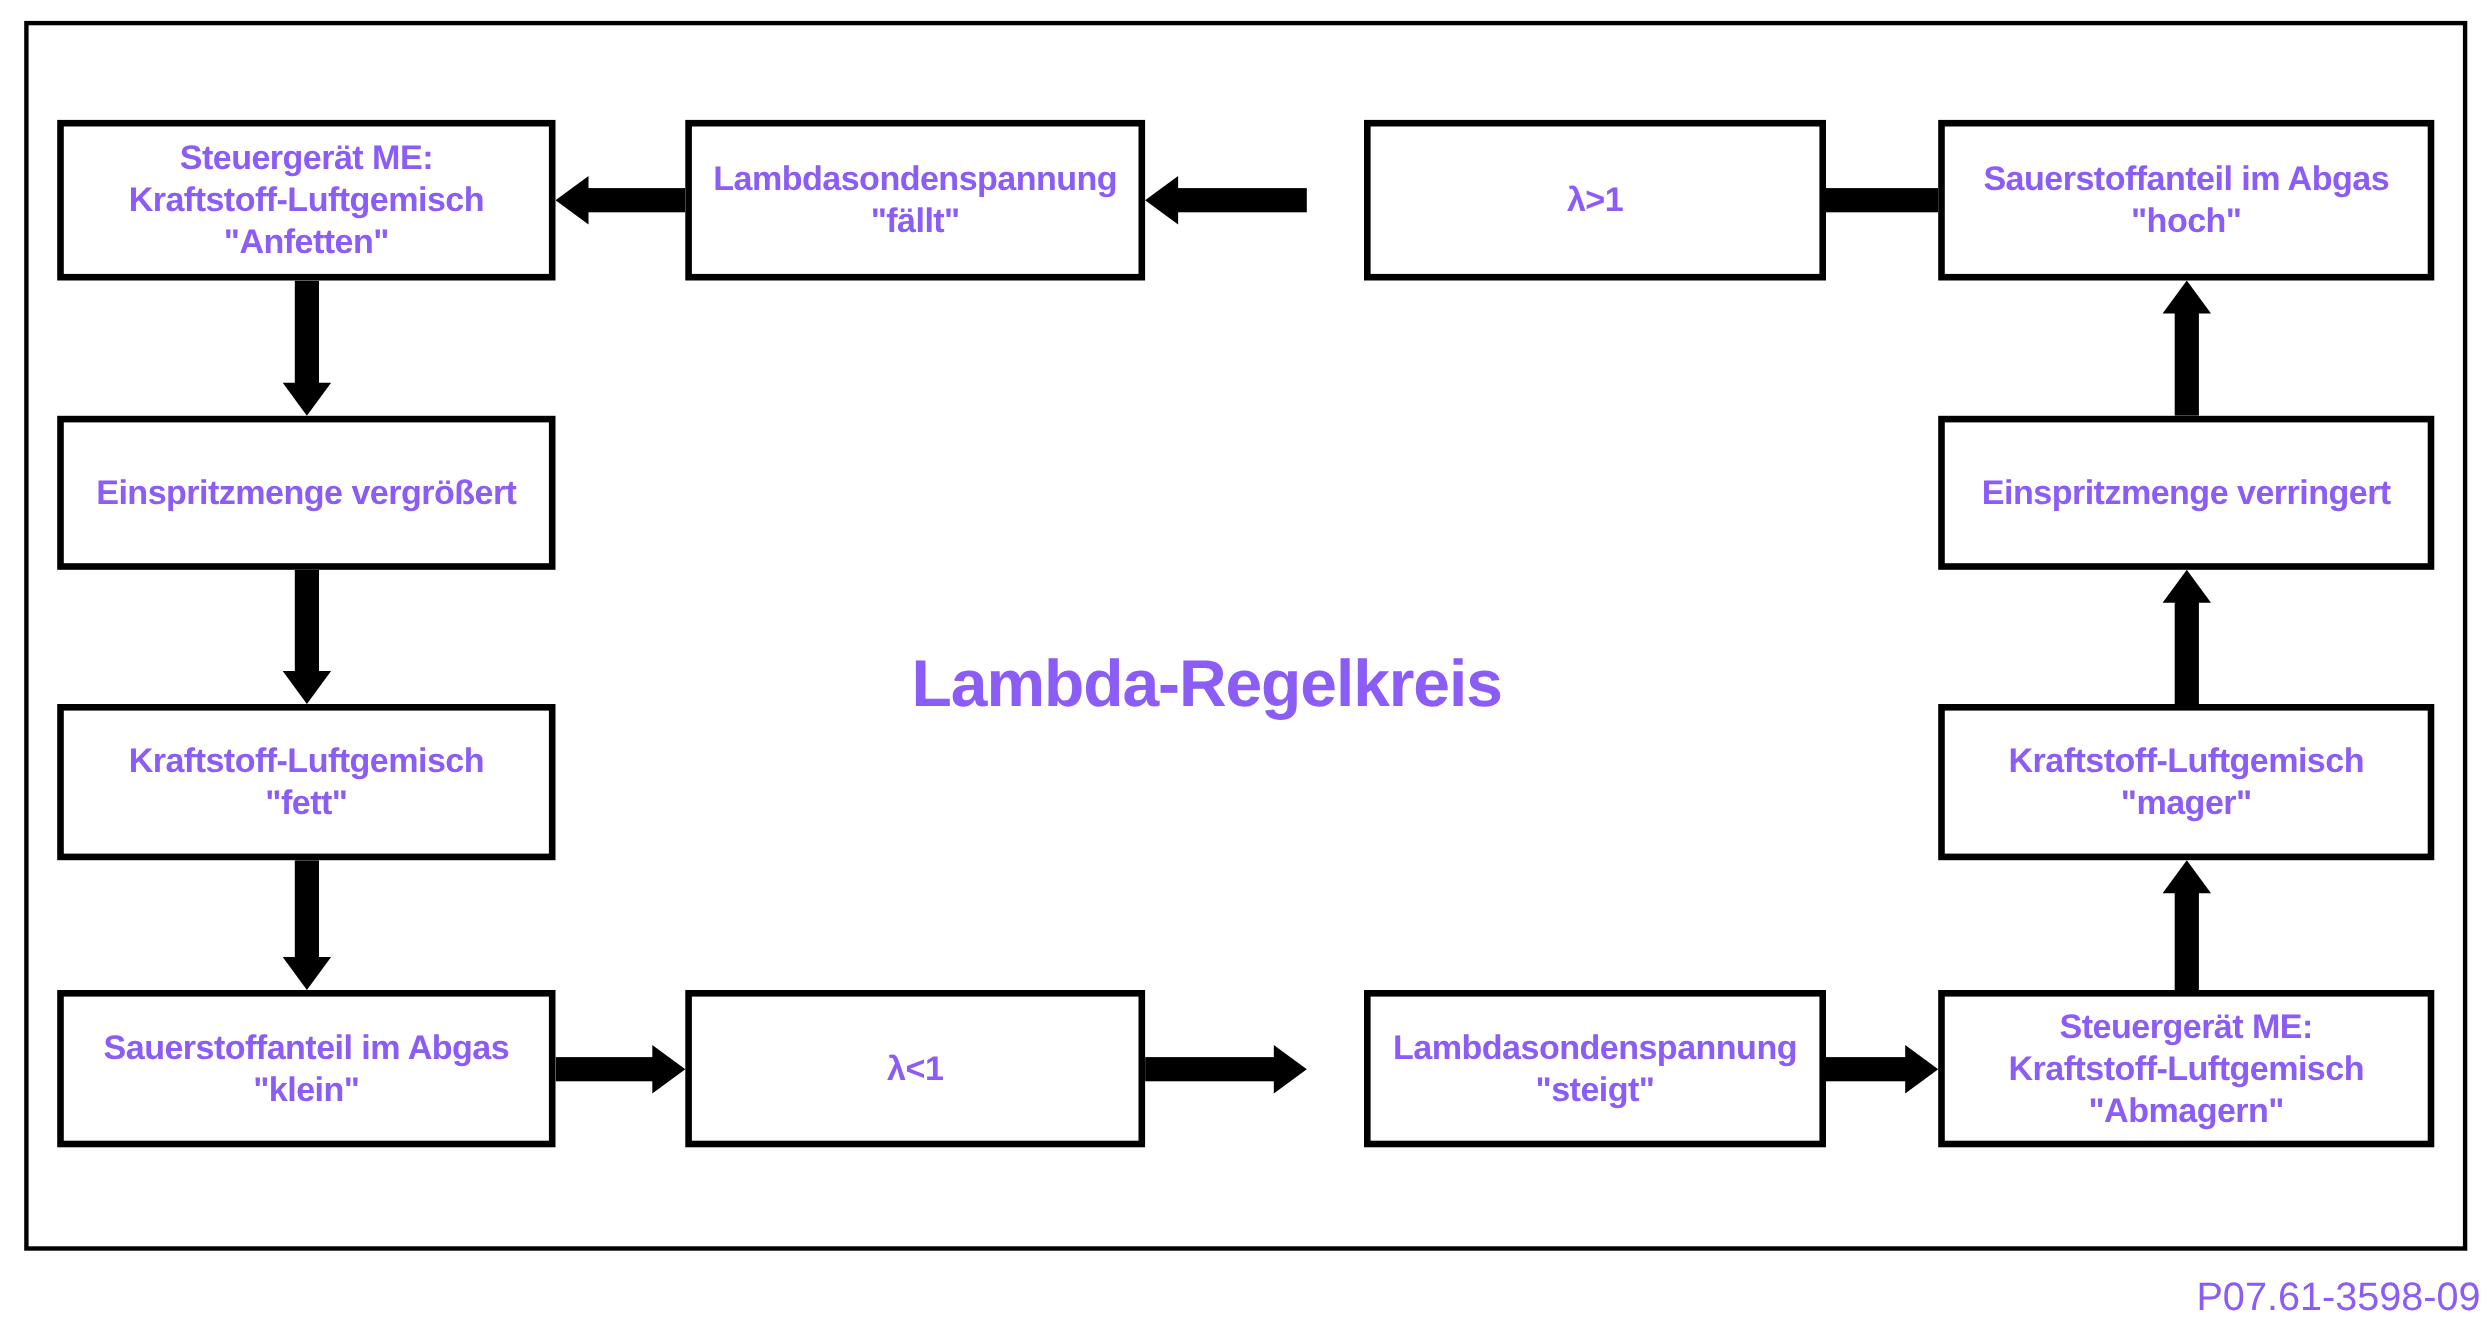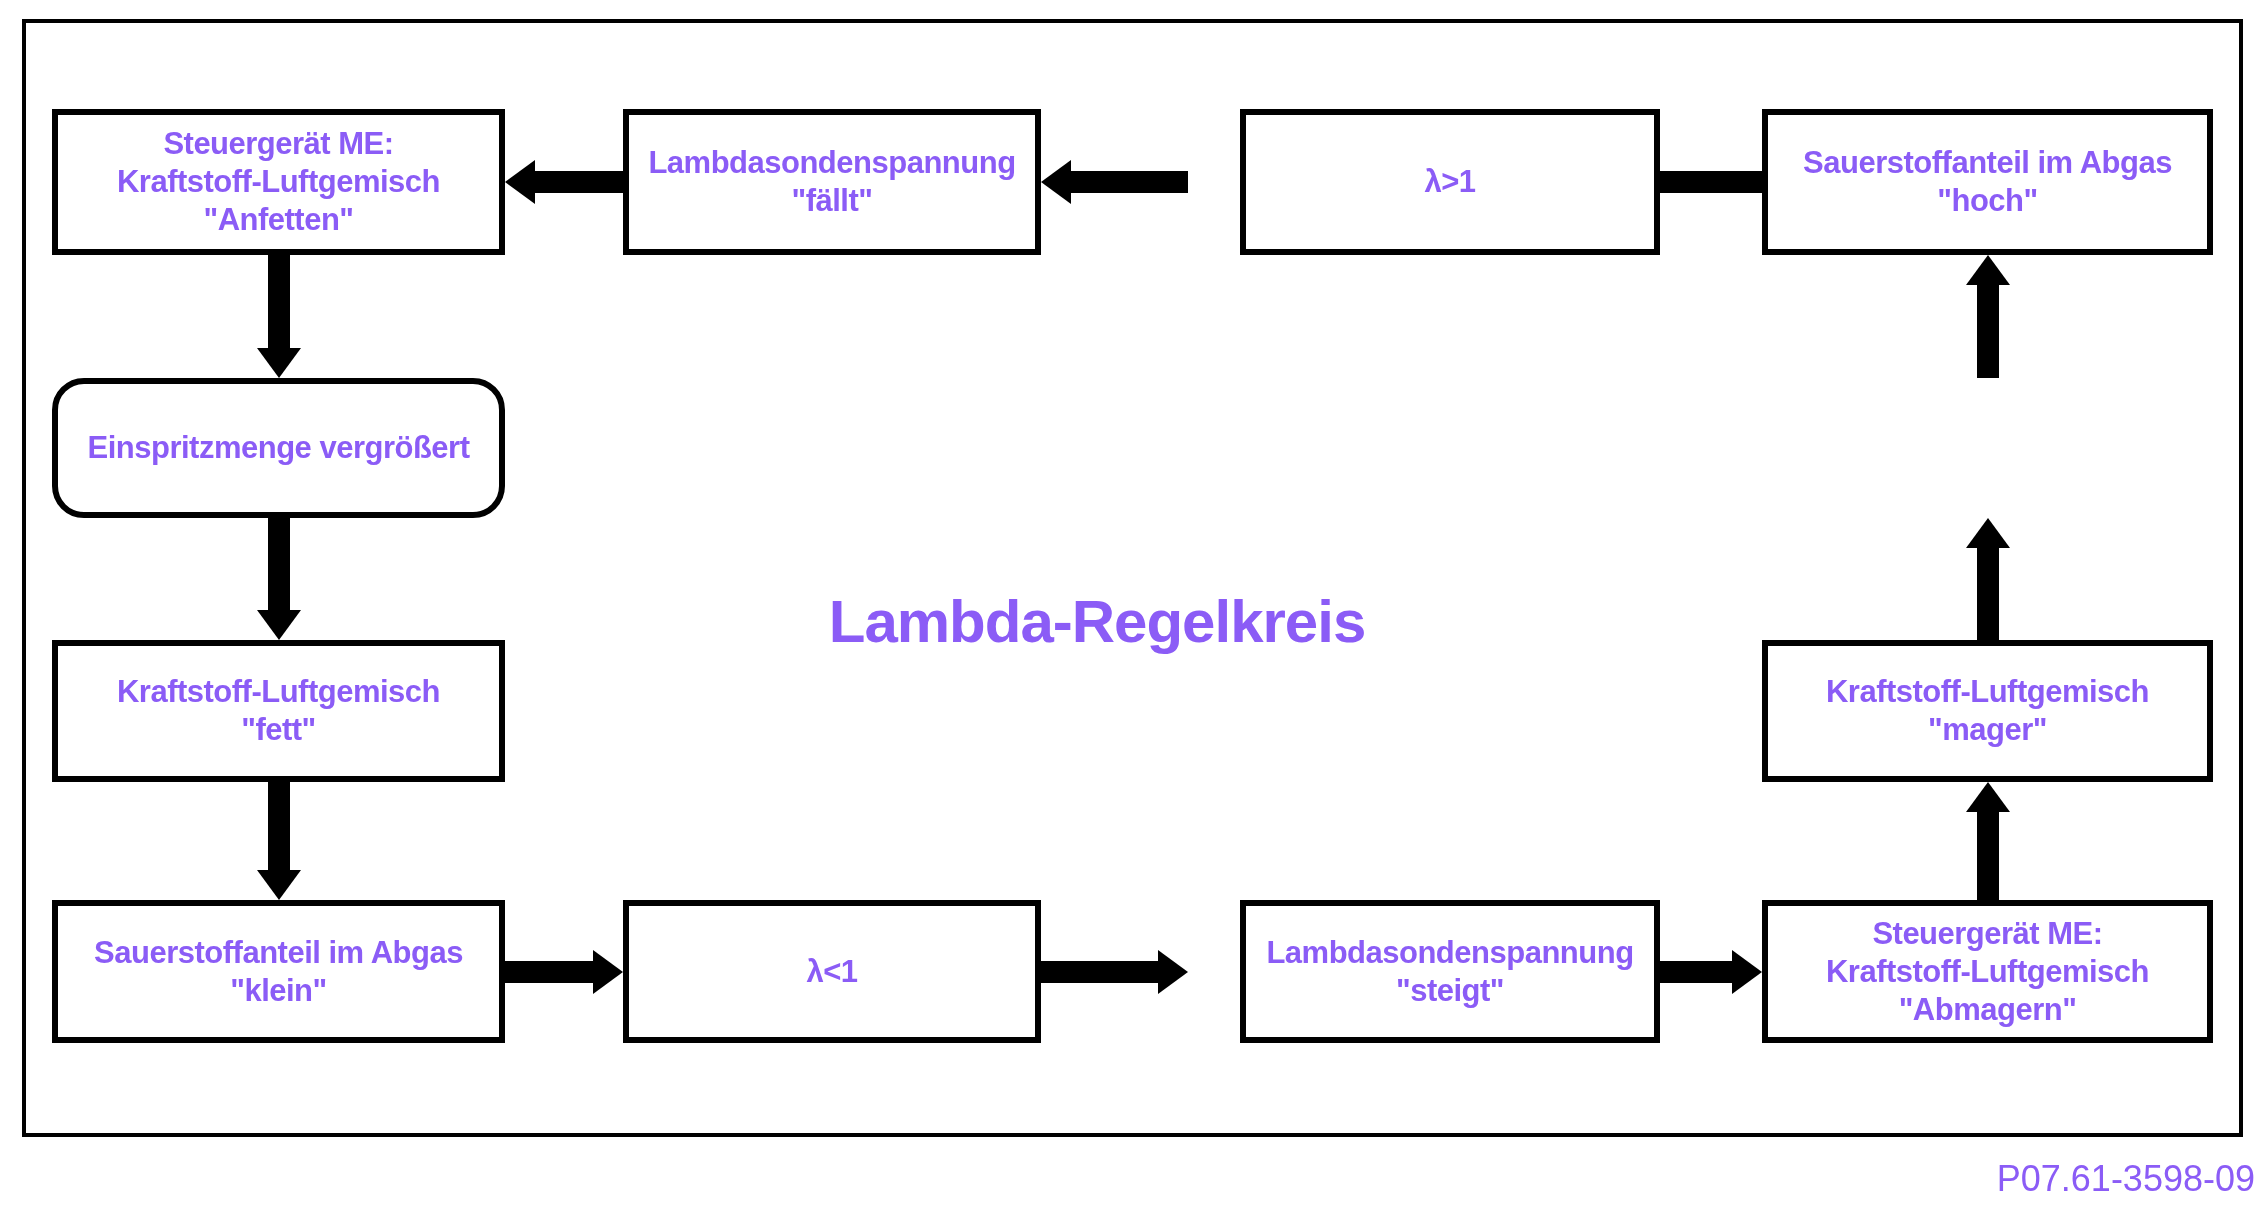--- a/index.html
+++ b/index.html
@@ -36,21 +36,21 @@
     z-index: 2;
   }
   .ln { display: block; white-space: nowrap; }
   
   .c1 { left: 52px;   width: 453px; }
   .c2 { left: 623px;  width: 418px; }
   .c3 { left: 1240px; width: 420px; align-items: center; }
   .c4 { left: 1762px; width: 451px; }
   
   .r1 { top: 109px; height: 146px; }
-  .r2 { top: 378px; height: 140px; border-radius: 32px; }
+  .r2 { top: 378px; height: 140px; }
   .r3 { top: 640px; height: 142px; }
   .r4 { top: 900px; height: 143px; }
   
   .arrow { position: absolute; z-index: 1; }
   .arrow .shaft { position: absolute; background: #000000; }
   .arrow .head  { position: absolute; width: 0; height: 0; }
   .a-left  { height: 44px; }
   .a-right { height: 44px; }
   .a-up    { width: 44px; }
   .a-down  { width: 44px; }
@@ -100,20 +100,23 @@
   <div class="dbox r1 c3">
     <span class="ln">λ&gt;1</span>
   </div>
   <div class="dbox r1 c4">
     <span class="ln">Sauerstoffanteil im Abgas</span>
     <span class="ln">"hoch"</span>
   </div>
 
   <div class="dbox r2 c1">
     <span class="ln">Einspritzmenge vergrößert</span>
+  </div>
+  <div class="dbox r2 c4">
+    <span class="ln">Einspritzmenge verringert</span>
   </div>
 
   <div class="dbox r3 c1">
     <span class="ln">Kraftstoff-Luftgemisch</span>
     <span class="ln">"fett"</span>
   </div>
   <div class="dbox r3 c4">
     <span class="ln">Kraftstoff-Luftgemisch</span>
     <span class="ln">"mager"</span>
   </div>

